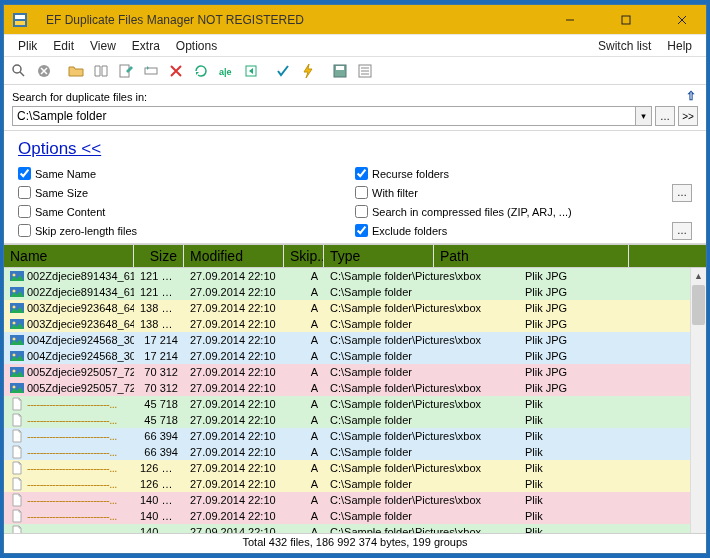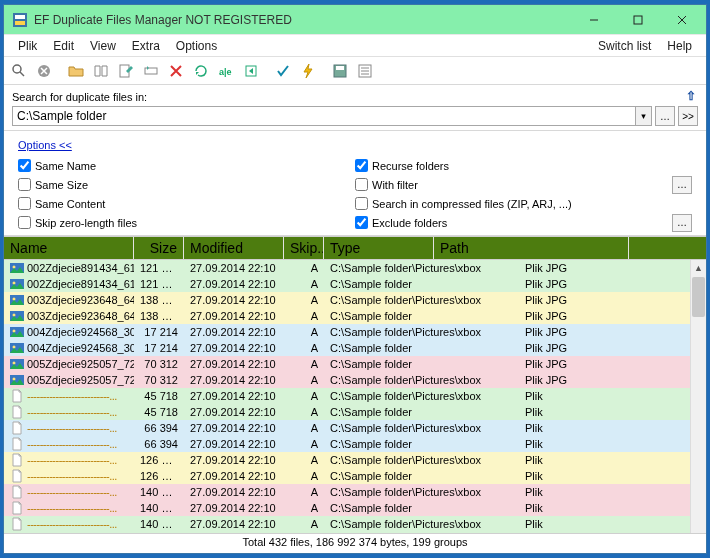--- a/index.html
+++ b/index.html
@@ -1,37 +1,37 @@
 <!DOCTYPE html>
 <html><head>
 <meta charset="utf-8">
 <style>
   * { box-sizing: border-box; margin: 0; padding: 0; }
   body { font-family: "Segoe UI", Tahoma, sans-serif; font-size: 11px; background: #1e6bb8; width: 710px; height: 558px; overflow: hidden; }
   .window { background: #fff; border: 1px solid #3a76a8; width: 704px; height: 550px; margin: 4px 0 0 3px; display: flex; flex-direction: column; }
-  .titlebar { display: flex; align-items: center; height: 30px; padding: 0 2px 0 8px; background: #86efac; font-size: 12px; color: #333; border-bottom: 1px solid #e8e8e8; }
+  .titlebar { display: flex; align-items: center; height: 30px; padding: 0 2px 0 8px; background: #eab308; font-size: 12px; color: #333; border-bottom: 1px solid #e8e8e8; gap: 12px; }
   .titlebar .app-icon { width: 16px; height: 16px; margin-right: 6px; display:inline-flex;align-items:center;justify-content:center; }
   .titlebar .title { flex: 1; }
   .winbtn { width: 44px; height: 28px; display:inline-flex; align-items:center; justify-content:center; color:#222; }
   .menubar { display:flex; align-items:center; height:22px; padding:0 6px; font-size:12px; color:#222; border-bottom:1px solid #e0e0e0; }
   .menubar .mi { padding:2px 8px; }
   .menubar .spacer { flex:1; }
   .toolbar { display:flex; align-items:center; height:28px; padding:2px 4px; gap:3px; border-bottom:1px solid #d8d8d8; }
   .tbtn { width:22px; height:22px; display:inline-flex; align-items:center; justify-content:center; border:1px solid transparent; border-radius:2px; }
   .tbtn svg { width:16px; height:16px; }
   .tsep { width:4px; }
   .searchbar { padding:6px 8px 4px 8px; border-bottom:1px solid #d8d8d8; position:relative; }
   .searchbar .label { font-size:11px; color:#000; margin-bottom:3px; display:block; }
   .searchbar .up-arrow { position:absolute; right:10px; top:4px; color:#1a4ea0; font-size:12px; font-weight:bold; }
   .pathrow { display:flex; align-items:center; gap:3px; }
   .pathrow input { flex:1; height:20px; border:1px solid #a7a7a7; padding:0 4px; font-size:12px; }
   .pathrow .drop { width:16px; height:20px; border:1px solid #a7a7a7; border-left:none; display:inline-flex;align-items:center;justify-content:center; font-size:9px; margin-left:-3px; background:#f0f0f0;}
   .smbtn { width:20px; height:20px; border:1px solid #a7a7a7; display:inline-flex;align-items:center;justify-content:center; font-size:10px; background:#f4f4f4;}
   .options-area { padding:4px 8px 6px 8px; border-bottom:1px solid #d8d8d8; }
-  .opt-link { color:#0018c8; text-decoration:underline; font-size:11px; display:inline-block; margin:4px 0 8px 6px;text-align:center; }
+  .opt-link { color:#0018c8; text-decoration:underline; font-size:17px; display:inline-block; margin:4px 0 8px 6px;text-align:center; }
   .opt-grid { display:flex; }
   .opt-col { flex:1; display:flex; flex-direction:column; gap:6px; }
   .opt-row { display:flex; align-items:center; gap:4px; position:relative; }
   .opt-row input[type=checkbox]{ width:13px;height:13px;}
   .opt-row .trail-btn { position:absolute; right:0; width:20px;height:18px;border:1px solid #a7a7a7;background:#f4f4f4;display:inline-flex;align-items:center;justify-content:center;font-size:10px;}
   .listwrap { flex:1; overflow:hidden; display:flex; flex-direction:column; border-top:1px solid #cfcfcf; }
   .grid { flex:1; overflow:auto; position:relative; }
   .ghead { display:flex; background:#4d7c0f; border-bottom:1px solid #cfcfcf; position:sticky; top:0; font-size:14px; color:#000; }
   .ghead .col { padding:3px 6px; border-right:1px solid #e2e2e2; overflow:hidden; white-space:nowrap; }
   .grow { display:flex; font-size:11px; height:16px; align-items:center; }

